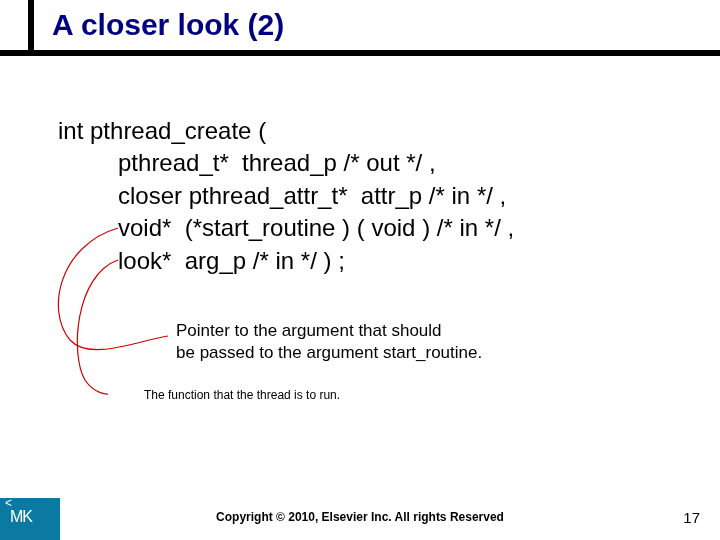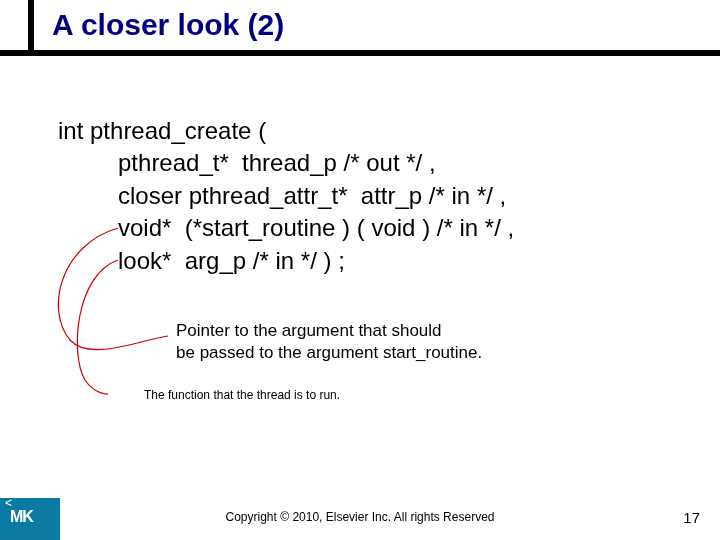--- a/index.html
+++ b/index.html
@@ -62,21 +62,21 @@
     font-size: 12px;
     color: #000;
     margin-left: 36px;
   }
   .copyright {
     position: absolute;
     bottom: 16px;
     width: 720px;
     text-align: center;
     font-size: 12px;
-    font-weight: normal;
+    font-weight: bold;
     color: #000;
   }
   .pagenum {
     position: absolute;
     right: 20px;
     bottom: 14px;
     font-size: 15px;
     font-weight: normal;
     color: #000;
   }
@@ -87,21 +87,21 @@
     width: 60px;
     height: 42px;
     background: #0a7aa3;
   }
   .logo .mk {
     position: absolute;
     left: 10px;
     top: 10px;
     color: #fff;
     font-size: 16px;
-    font-weight: bold;
+    font-weight: normal;
     letter-spacing: -1px;
   }
   .logo .carat {
     position: absolute;
     left: 5px;
     top: -2px;
     color: #fff;
     font-size: 12px;
   }
   svg.curves {

